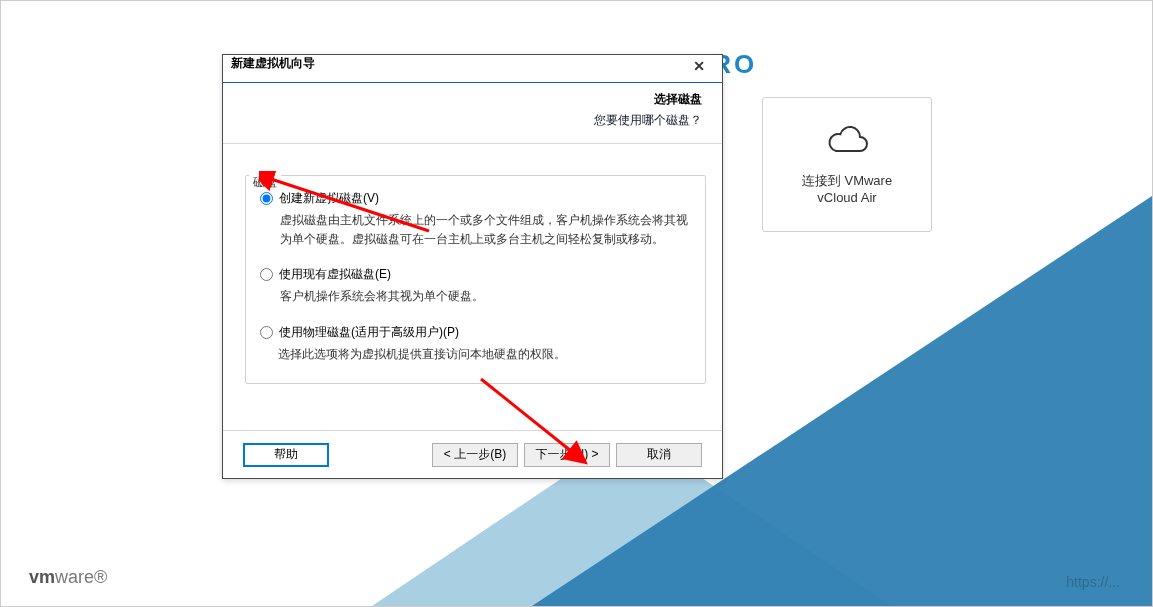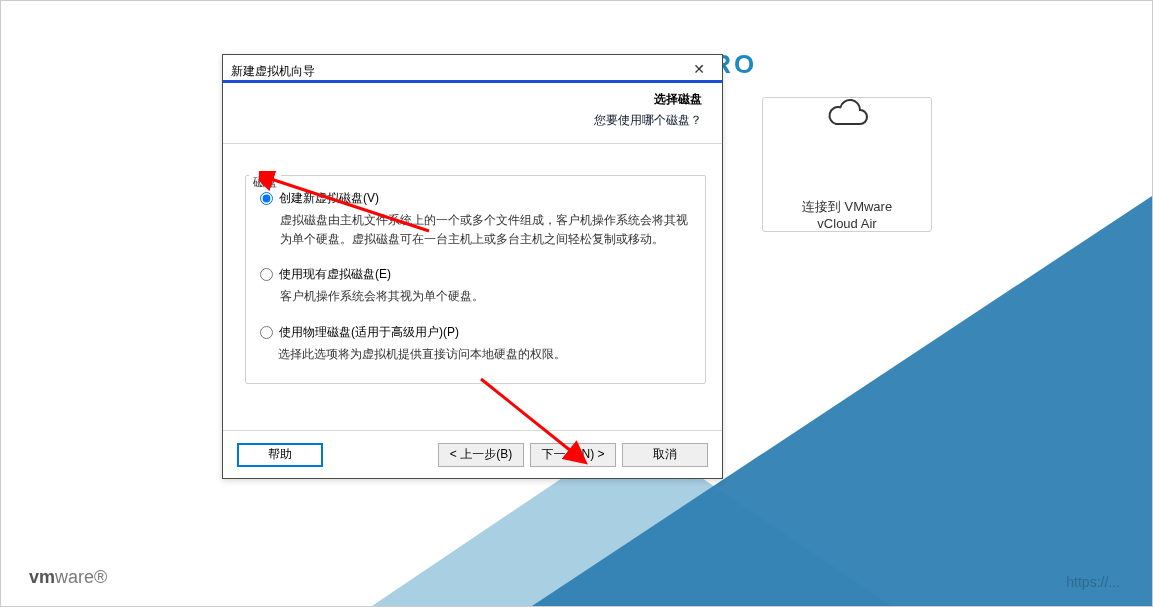--- a/index.html
+++ b/index.html
@@ -26,21 +26,21 @@
       position: absolute;
       top: 96px;
       right: 220px;
       width: 170px;
       height: 135px;
       border: 1px solid #d0d0d0;
       border-radius: 3px;
       display: flex;
       flex-direction: column;
       align-items: center;
-      justify-content: space-between;
+      justify-content: center;
       gap: 14px;
       font-size: 13px;
       color: #333;
       text-align: center;
       margin-left: 48px;
     }
     .side-card svg { width: 46px; height: 30px; }
     .triangle-overlay {
       position: absolute;
       bottom: 0;
@@ -87,24 +87,25 @@
       height: 425px;
       border: 1px solid #4a4a4a;
       background: #ffffff;
       box-shadow: 0 2px 6px rgba(0,0,0,0.15);
       display: flex;
       flex-direction: column;
     }
     .dlg-titlebar {
       height: 28px;
       display: flex;
-      align-items: flex-end;
+      align-items: flex-start;
       padding: 0 6px 0 8px;
-      border-bottom: 3px solid #1d4ed8;
-      font-size: 12px;
+      border-bottom: 1px solid #1d4ed8;
+      font-size: 12px;
+      font-weight: bold;
     }
     .dlg-title { flex: 1; color: #000; }
     .dlg-close {
       width: 34px;
       height: 22px;
       display: flex;
       align-items: center;
       justify-content: center;
       cursor: pointer;
       font-size: 14px;
@@ -148,21 +149,21 @@
       color: #333;
       margin-left: 20px;
       margin-bottom: 18px;
       line-height: 1.55;
     }
     .dlg-footer {
       height: 48px;
       border-top: 1px solid #d8d8d8;
       display: flex;
       align-items: center;
-      padding: 0 14px;
+      padding: 0 20px;
       gap: 6px;
     }
     .btn {
       height: 24px;
       min-width: 86px;
       padding: 0 10px;
       font-size: 12px;
       background: #efefef;
       border: 1px solid #adadad;
       cursor: pointer;

